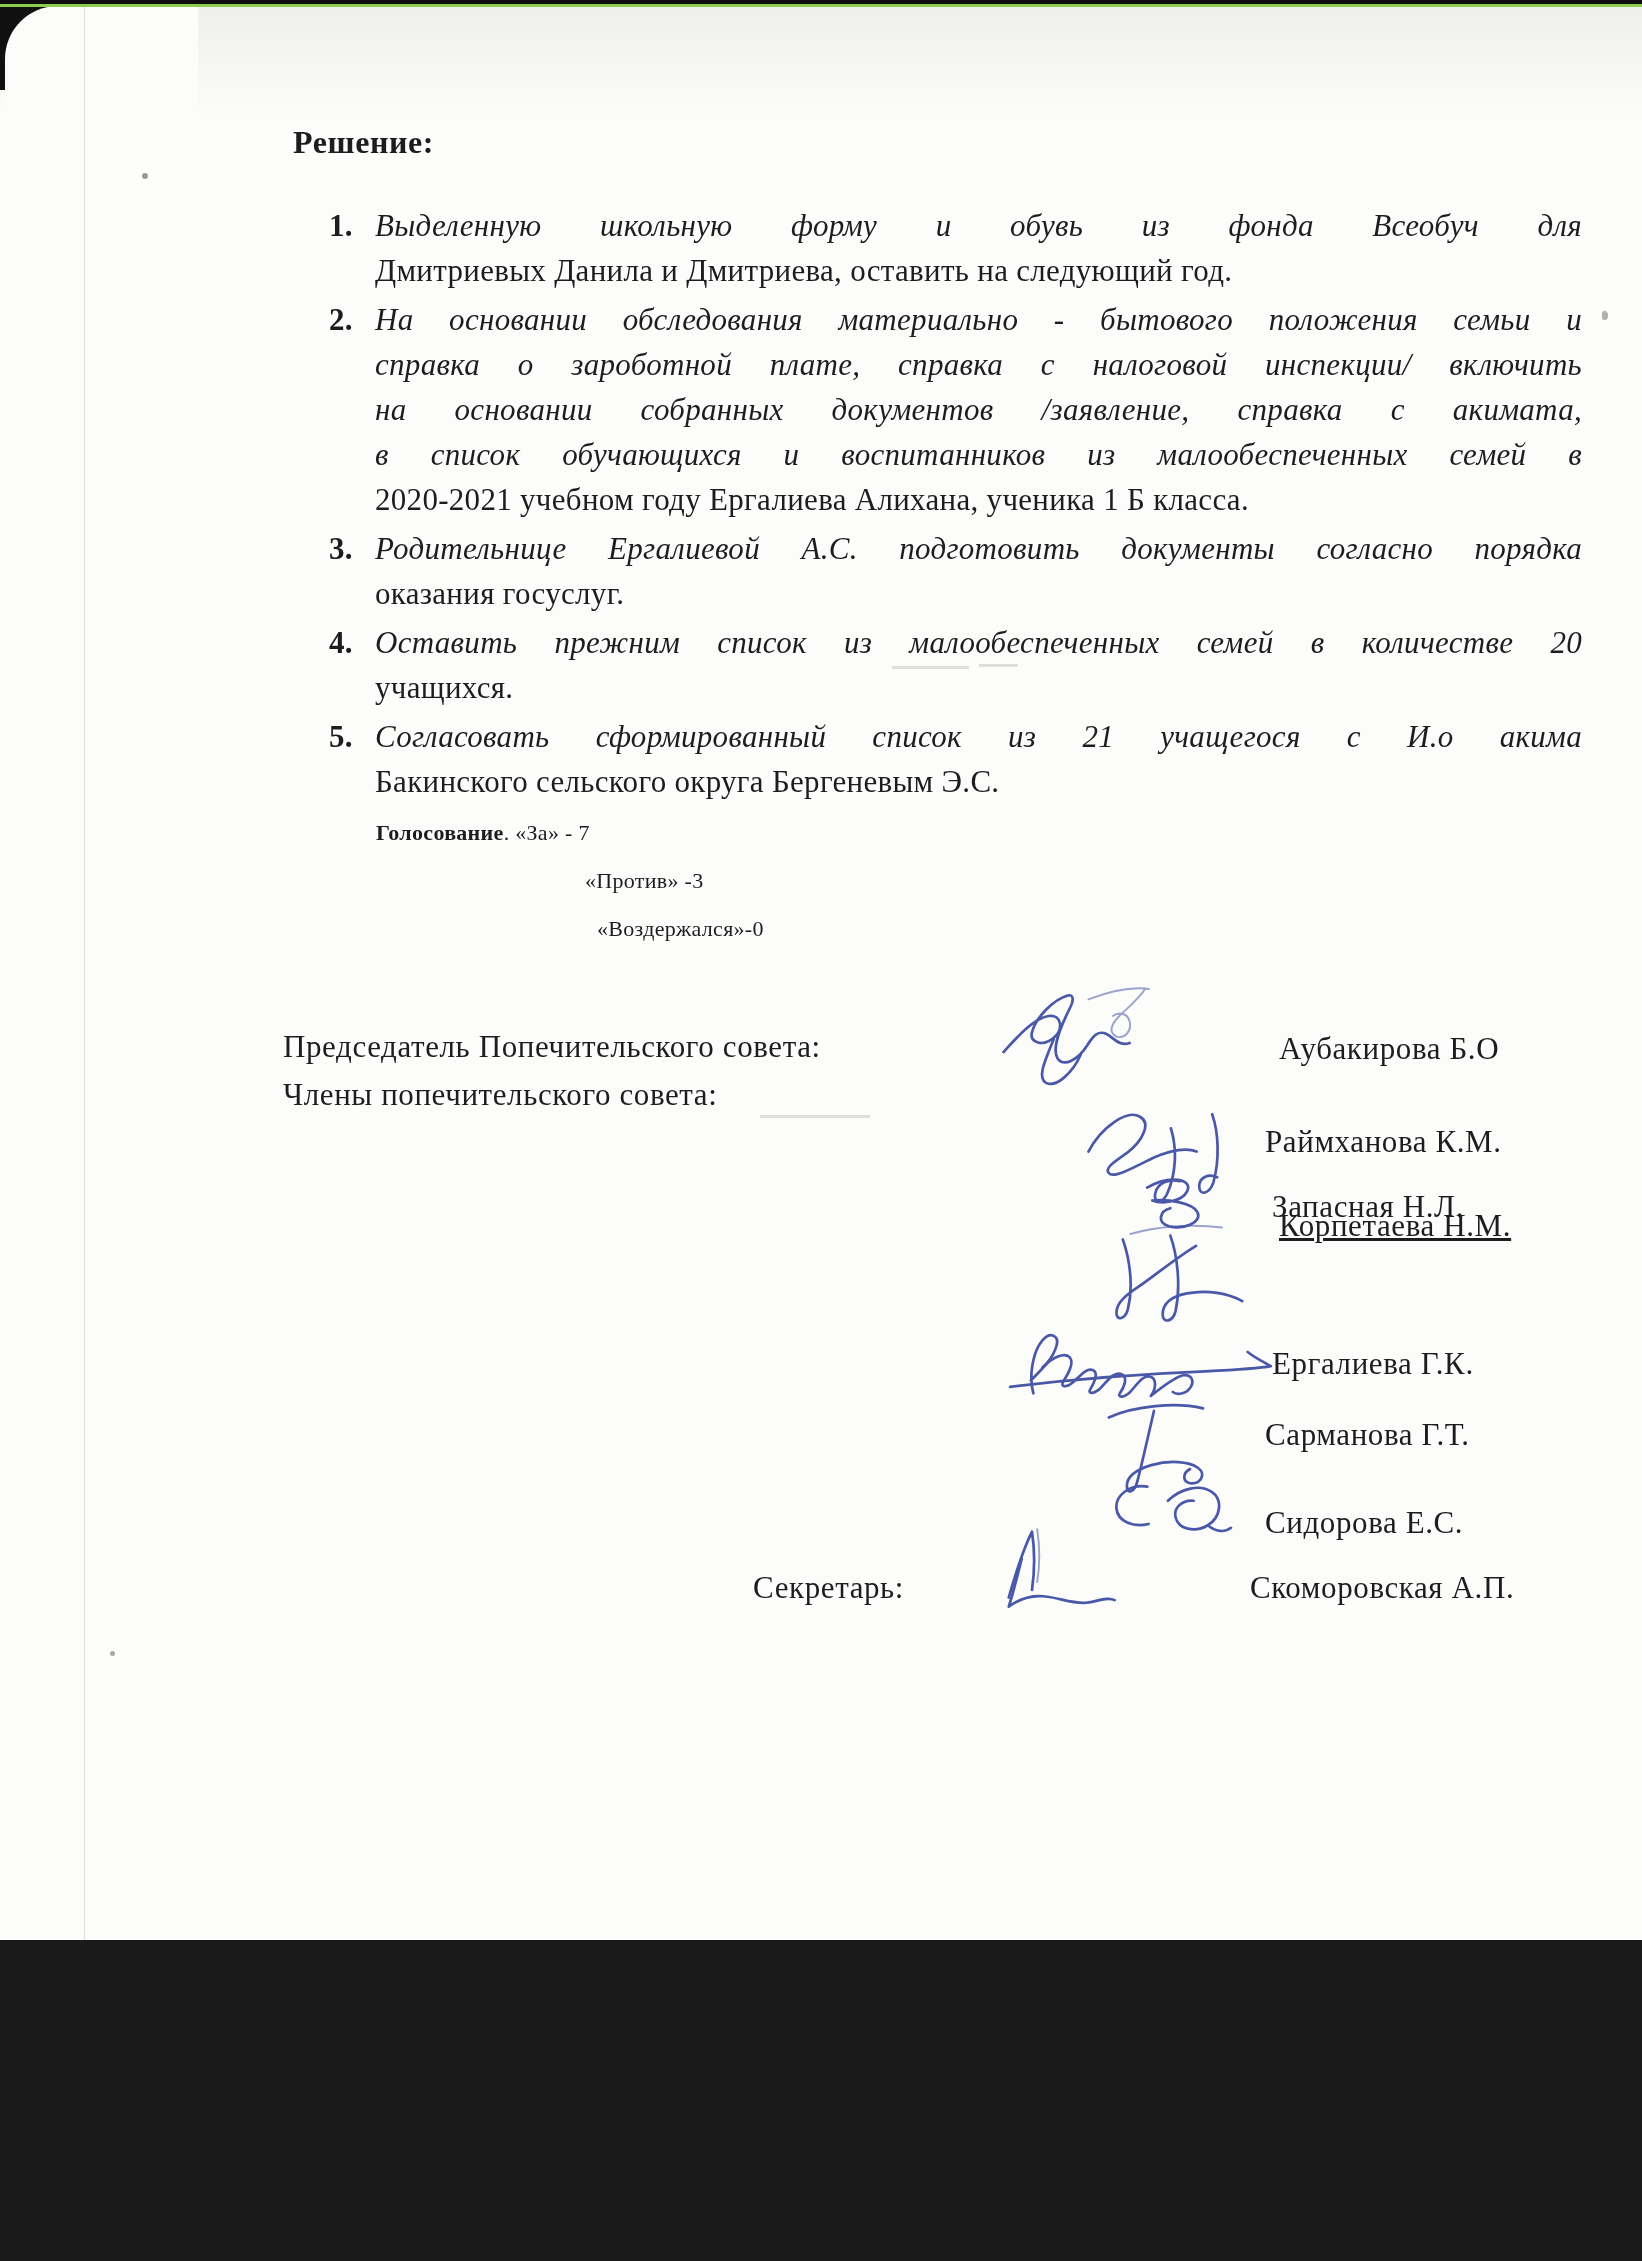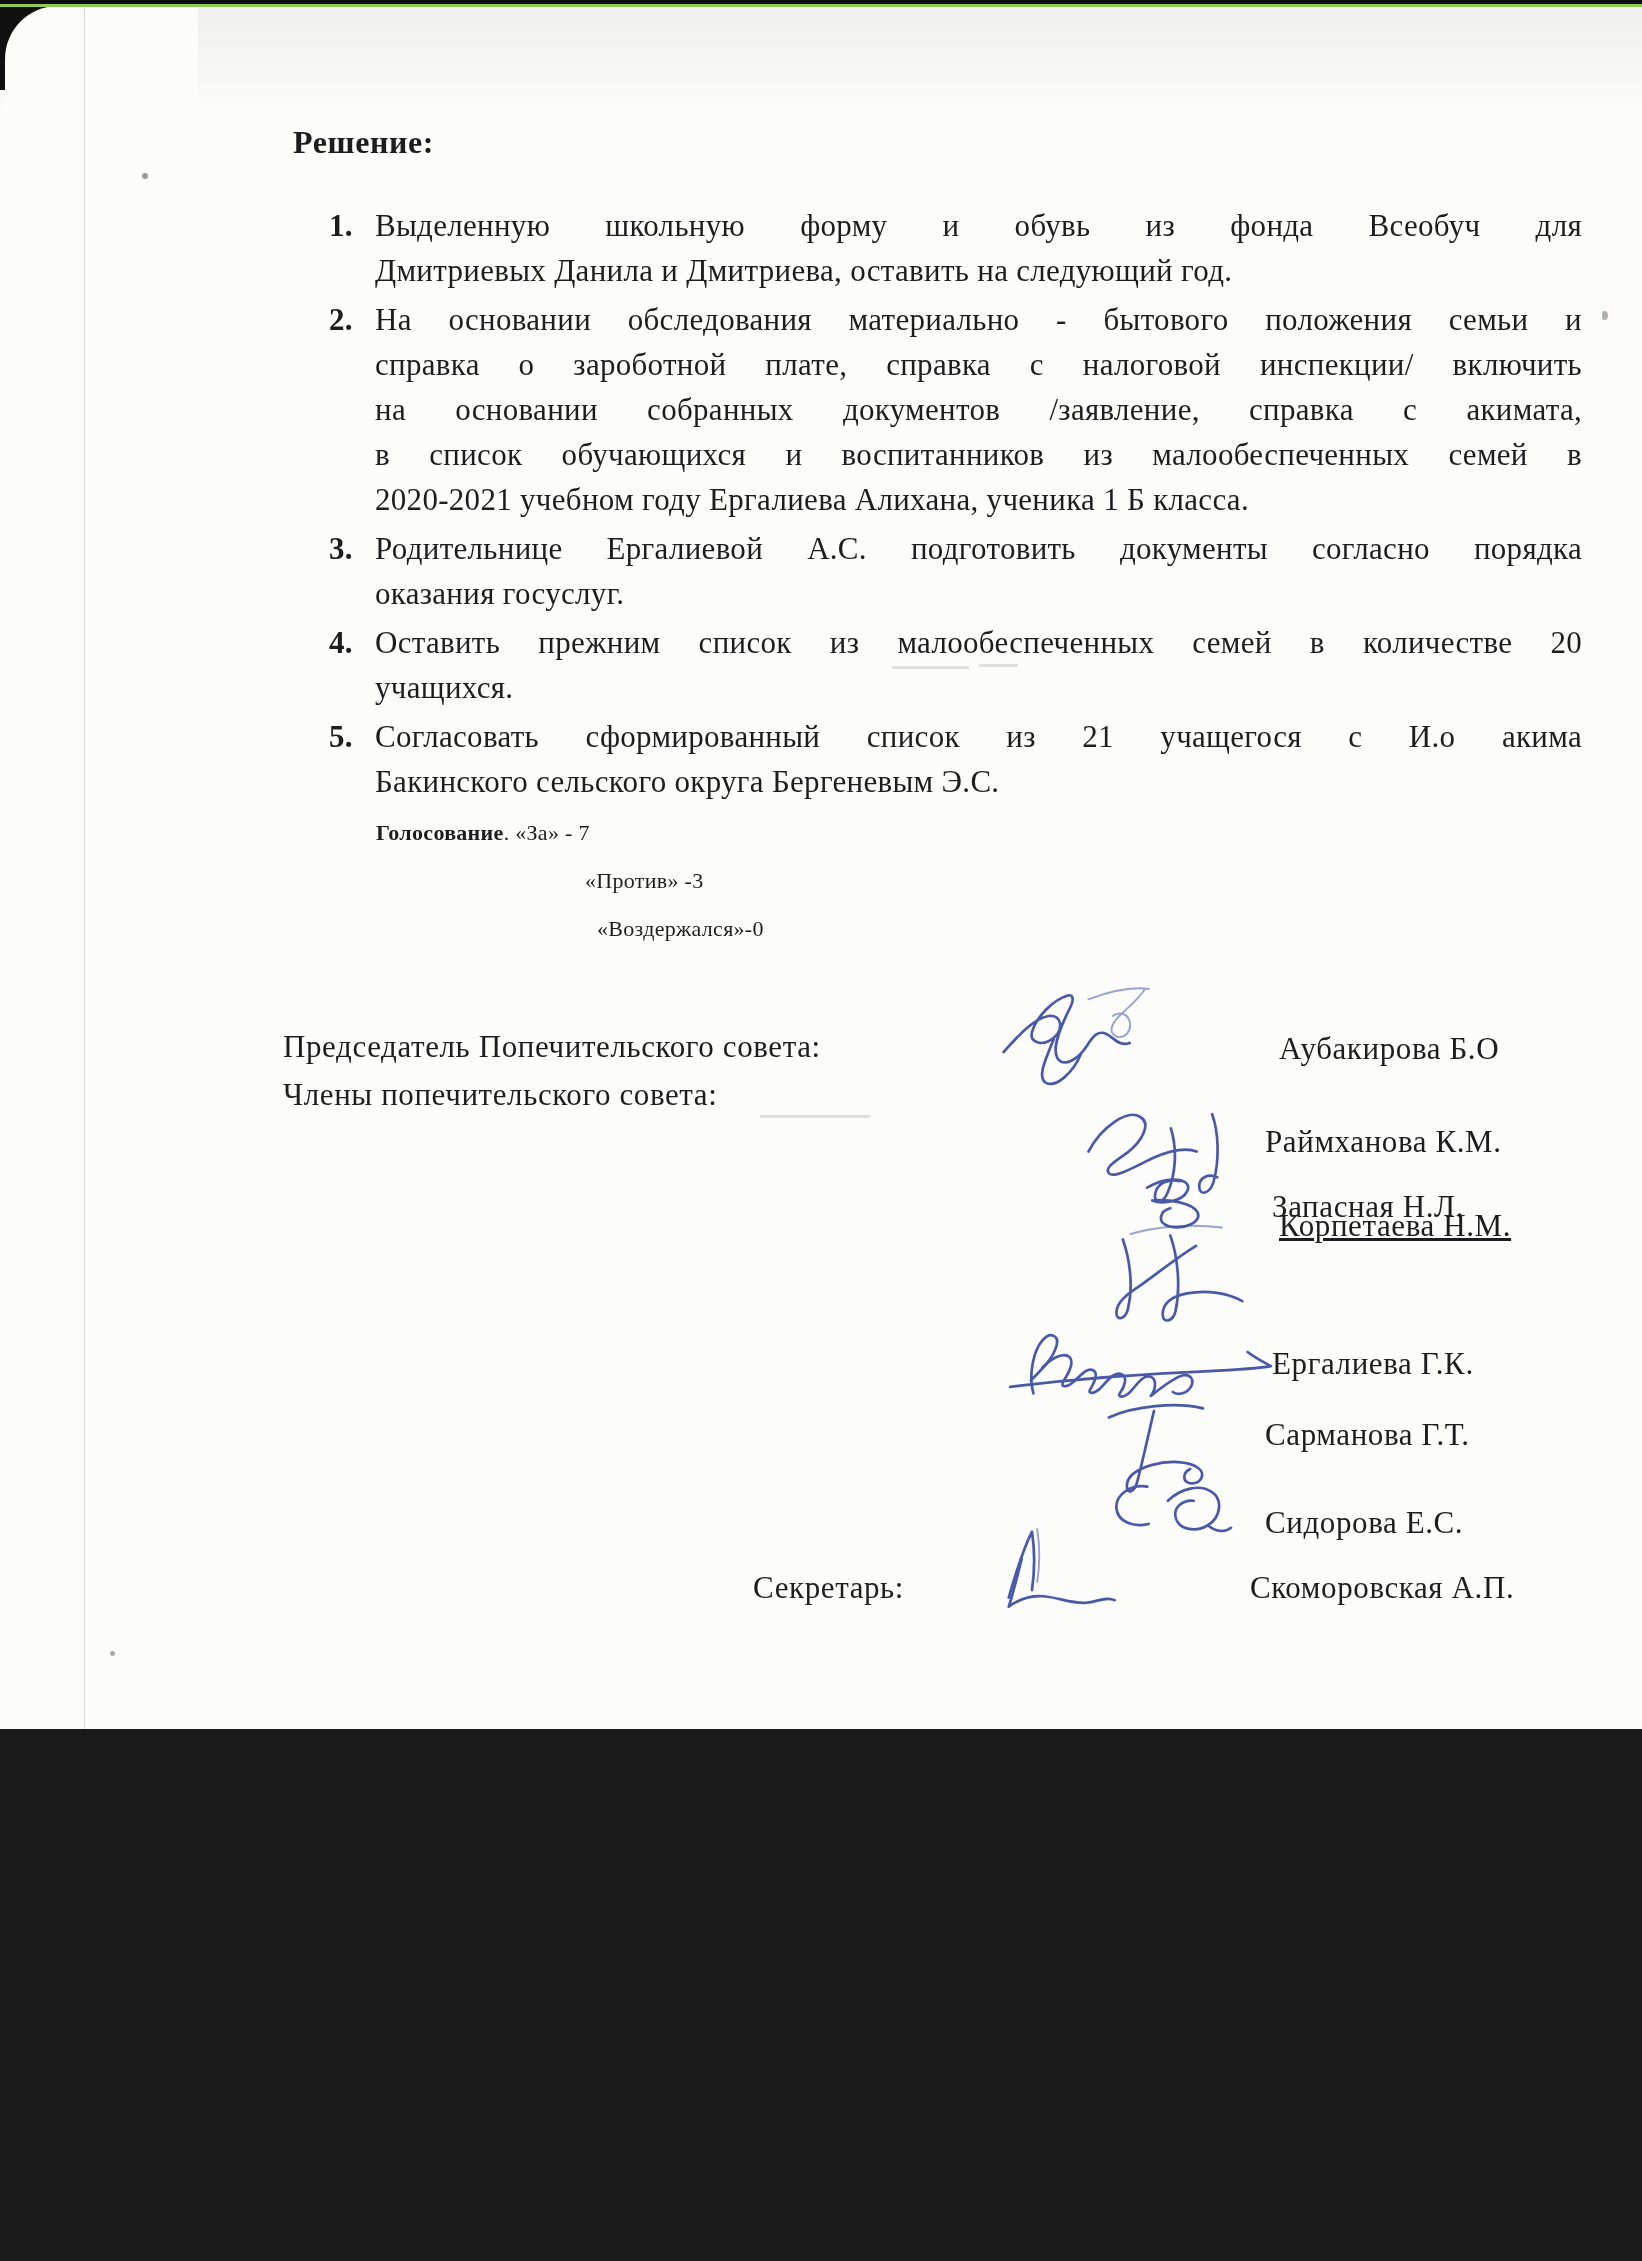--- a/index.html
+++ b/index.html
@@ -1,18 +1,18 @@
 <!DOCTYPE html>
 <html style="--ink: #4a58a8;font-size:10.3px"><head>
 <meta charset="utf-8">
 <style>
   html,body{margin:0;padding:0;background:#1a1a1a;}
   .scan{
     position:relative;
-    width:1643px;height:1729px;
+    width:1643px;height:1940px;
     background:#fcfcfa;
     overflow:hidden;
     font-family:"Liberation Serif","DejaVu Serif",serif;
     color:#1d1d20;
   }
   
   .top-black{position:absolute;top:0;left:0;width:100%;height:3.9px;background:#0c0d0c;z-index:6;}
   .top-green{position:absolute;top:3.9px;left:0;width:100%;height:3.2px;background:#8ecb52;z-index:6;}
   .top-grayband{position:absolute;top:7px;left:0;width:100%;height:110px;
     background:linear-gradient(#e4e4e2,rgba(255,255,255,0));opacity:.55;z-index:1;}
@@ -22,21 +22,21 @@
   .fold-line{position:absolute;top:7px;bottom:0;left:84px;width:1.3px;background:#dcdcd9;z-index:3;}
   .speck{position:absolute;border-radius:50%;z-index:4;}
   .smudge{position:absolute;z-index:4;background:#cfcfcc;opacity:.65;}
   
   .content{position:absolute;inset:0;z-index:5;}
   .heading{position:absolute;left:293px;top:124px;font-size:32px;font-weight:bold;letter-spacing:0.6px;}
   .rlist{position:absolute;left:329px;top:203px;width:1253px;font-size:31px;line-height:45px;letter-spacing:0.3px;}
   .ritem{position:relative;padding-left:46px;}
   .ritem + .ritem{margin-top:3.9px;}
   .rnum{position:absolute;left:0;top:0;font-weight:bold;}
-  .jline{text-align:justify;text-align-last:justify;}
+  .jline{text-align:justify;text-align-last:justify;font-style:italic;}
   .lline{text-align:left;}
   .voting{position:absolute;left:376px;top:809px;font-size:22px;line-height:48px;letter-spacing:0.3px;}
   .voting .vt{font-weight:bold;}
   .v2{margin-left:209px;}
   .v3{margin-left:221px;}
   .abs{position:absolute;font-size:31px;letter-spacing:0.6px;white-space:nowrap;}
   
   .sig{position:absolute;z-index:5;}
   .sig path{fill:none;stroke:var(--ink,#4a58a8);stroke-width:4.2;stroke-linecap:round;stroke-linejoin:round;}
   .sig path.lt{stroke-width:3;opacity:.55;}

